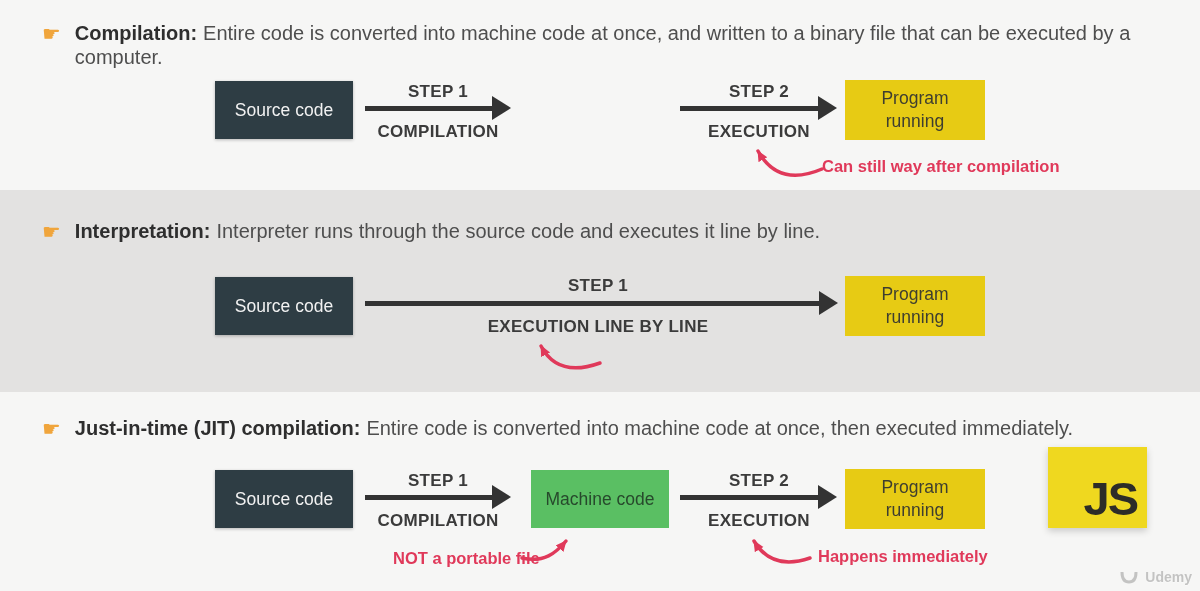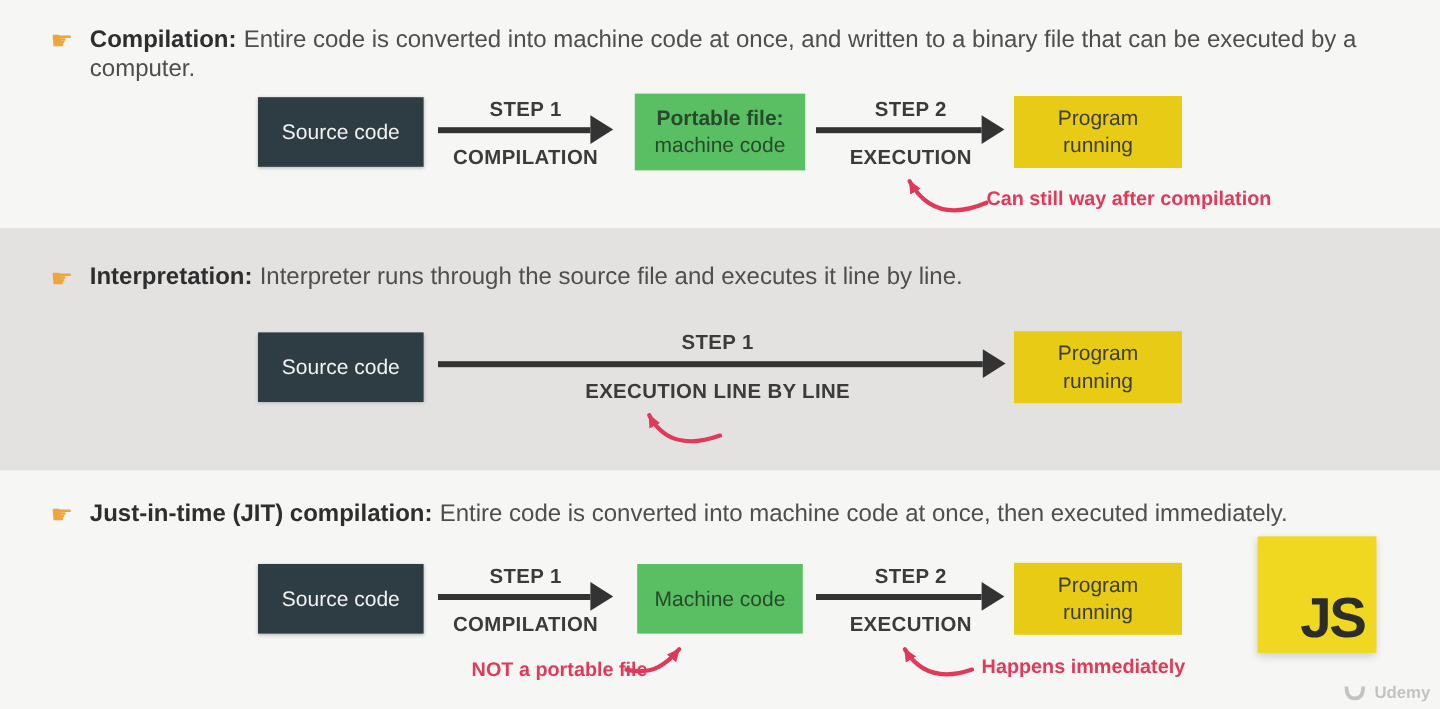--- a/index.html
+++ b/index.html
@@ -22,21 +22,21 @@
   .node.yellow .wrap{width:100px;}
   .green .b{font-weight:bold;display:block;}
   .green .r{display:block;}
   .steplabel{position:absolute;text-align:center;font-weight:bold;font-size:17px;
              color:#3b3b3b;letter-spacing:.3px;white-space:nowrap;}
   .shaft{position:absolute;height:5px;background:#333;}
   .ahead{position:absolute;width:0;height:0;border-top:12px solid transparent;
          border-bottom:12px solid transparent;border-left:19px solid #333;}
   .rednote{position:absolute;font-weight:bold;font-size:16.5px;color:#e0395a;white-space:nowrap;}
   .overlay{position:absolute;left:0;top:0;pointer-events:none;}
-  .jslogo{position:absolute;left:1048px;top:447px;width:99px;height:97px;background:#efd81f;
+  .jslogo{position:absolute;left:1048px;top:447px;width:99px;height:81px;background:#efd81f;
           box-shadow:0 3px 7px rgba(0,0,0,.18);}
   .jslogo span{position:absolute;right:10px;bottom:2px;font-size:47px;font-weight:bold;
                color:#2c2c28;letter-spacing:-2px;}
   .watermark{position:absolute;right:8px;bottom:6px;display:flex;align-items:center;gap:7px;
              opacity:.55;}
   .watermark .wmtext{font-size:14px;font-weight:bold;color:#9a9a9a;
              text-shadow:0 1px 1px rgba(255,255,255,.8);}
 </style>
 </head>
 <body>
@@ -52,39 +52,35 @@
 
   <div class="abs node dark" style="left:215px;top:81px;width:138px;height:58px;">
     <span>Source code</span>
   </div>
 
   <div class="steplabel" style="left:365px;top:82px;width:146px;">STEP 1</div>
   <div class="shaft" style="left:365px;top:106px;width:127px;"></div>
   <div class="ahead" style="left:492px;top:96px;"></div>
   <div class="steplabel" style="left:365px;top:122px;width:146px;">COMPILATION</div>
 
-  <div class="abs node green" style="left:529px;top:78px;width:142px;height:64px;">
-    <span class="b">Portable file:</span>
-    <span class="r">machine code</span>
-  </div>
 
   <div class="steplabel" style="left:680px;top:82px;width:158px;">STEP 2</div>
   <div class="shaft" style="left:680px;top:106px;width:138px;"></div>
   <div class="ahead" style="left:818px;top:96px;"></div>
   <div class="steplabel" style="left:680px;top:122px;width:158px;">EXECUTION</div>
 
   <div class="abs node yellow" style="left:845px;top:80px;width:140px;height:60px;">
     <span class="wrap">Program running</span>
   </div>
 
   <div class="rednote" style="left:822px;top:157px;">Can still way after compilation</div>
 
   <div class="heading" style="top:219px;">
     <span class="finger">☛</span>
-    <div class="htext"><strong>Interpretation:</strong><span>Interpreter runs through the source file and executes it line by line.</span></div>
+    <div class="htext"><strong>Interpretation:</strong><span>Interpreter runs through the source code and executes it line by line.</span></div>
   </div>
 
   <div class="abs node dark" style="left:215px;top:277px;width:138px;height:58px;">
     <span>Source code</span>
   </div>
 
   <div class="steplabel" style="left:365px;top:276px;width:466px;">STEP 1</div>
   <div class="shaft" style="left:365px;top:301px;width:454px;"></div>
   <div class="ahead" style="left:819px;top:291px;"></div>
   <div class="steplabel" style="left:365px;top:317px;width:466px;">EXECUTION LINE BY LINE</div>

